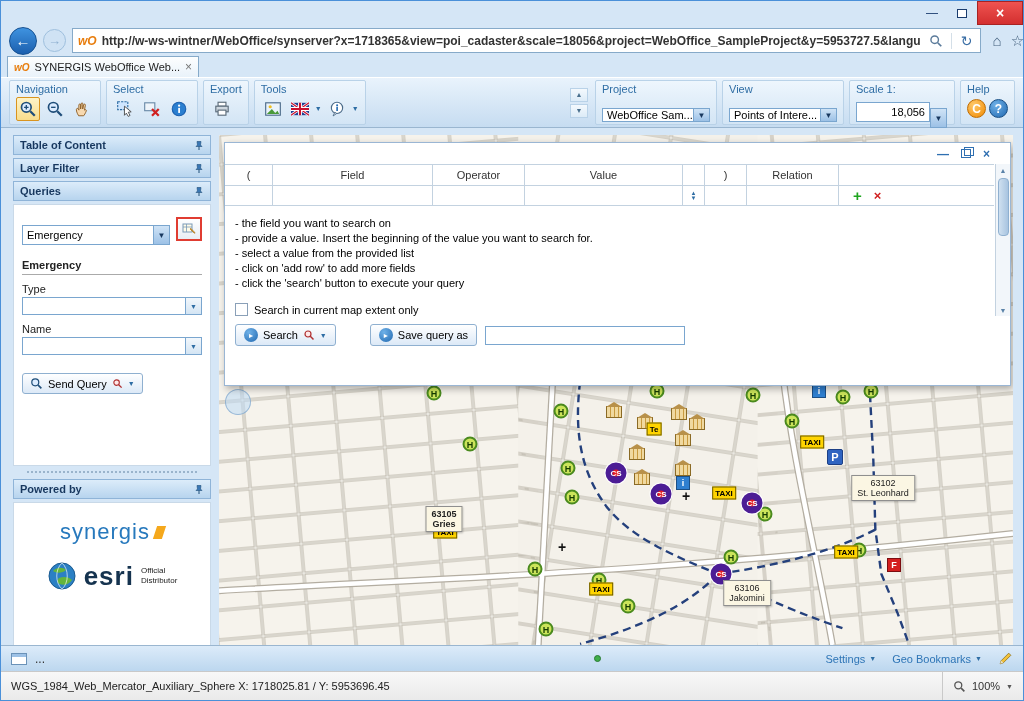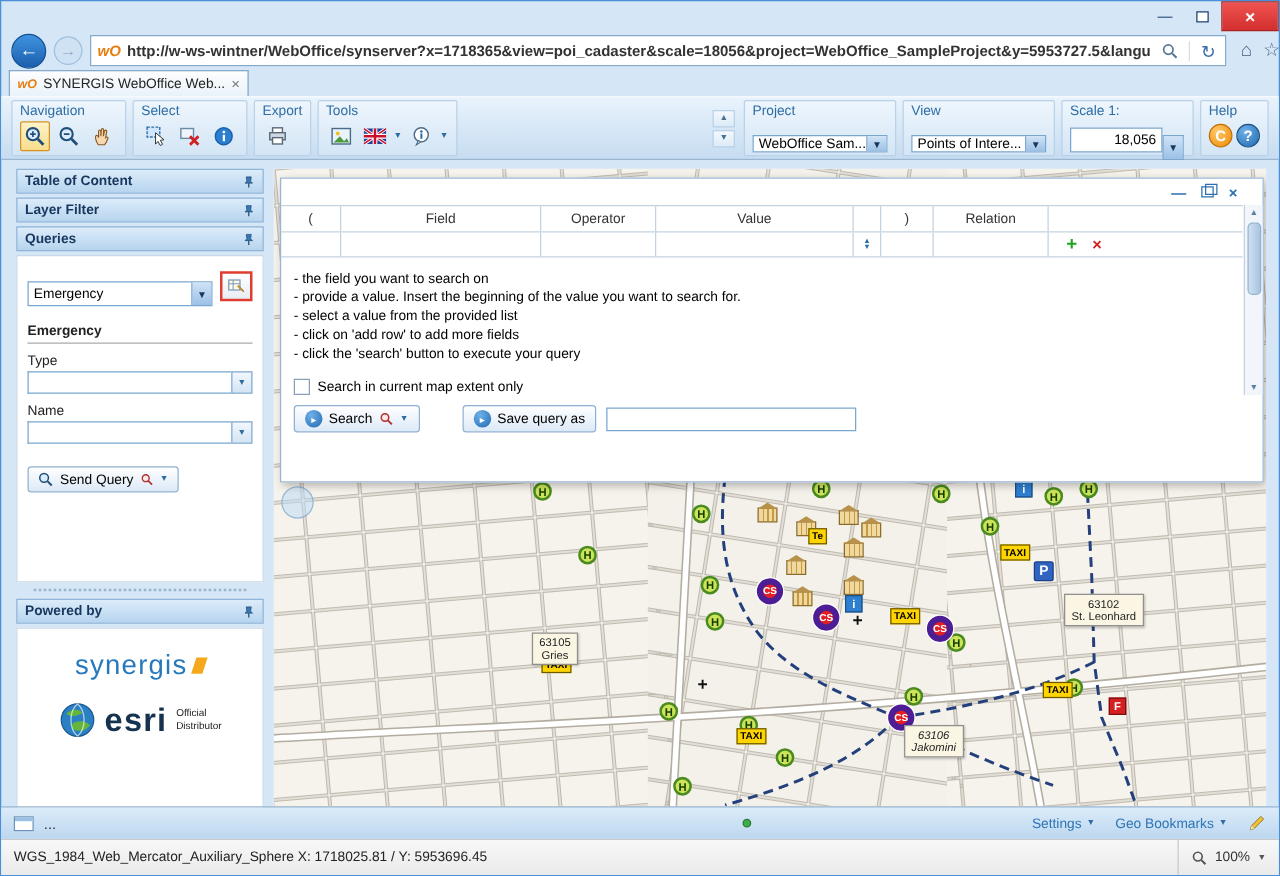--- a/index.html
+++ b/index.html
@@ -75,21 +75,21 @@
   .esri-row { display:flex; align-items:center; gap:7px; }
   .esri-word { font-size:26px; font-weight:bold; color:#15334f; letter-spacing:1px; line-height:1; }
   .esri-sub { font-size:8px; color:#222; line-height:10px; }
 
   
   .main { flex:1; position:relative; overflow:hidden; background:#fbfaf5; }
   .mapbg { position:absolute; inset:0; width:100%; height:100%; }
   .mlayer { position:absolute; inset:0; z-index:2; }
   .mk { position:absolute; transform:translate(-50%,-50%); display:flex; align-items:center; justify-content:center; cursor:pointer; z-index:2; }
   .mk-hydrant { width:15px; height:15px; border-radius:50%; background:#cbe45a; border:2px solid #4a8a1e; font-size:9px; font-weight:bold; color:#143c00; }
-  .mk-cs { width:21px; height:21px; border-radius:50%; background:#e31e24; border:5px solid #4c1d95; color:#fff; font-size:8px; font-weight:bold; box-shadow:0 0 0 1px #fff; }
+  .mk-cs { width:21px; height:21px; border-radius:50%; background:#e31e24; border:7px solid #4c1d95; color:#fff; font-size:8px; font-weight:bold; box-shadow:0 0 0 1px #fff; }
   .mk-taxi { background:#ffd400; border:1px solid #6b5b00; color:#000; font-size:8px; font-weight:bold; padding:1px 2px; }
   .mk-poi { background:#ffd400; border:1px solid #6b5b00; color:#000; font-size:8px; font-weight:bold; padding:1px 2px; }
   .mk-parking { width:16px; height:16px; background:#2f64c1; color:#fff; font-size:11px; font-weight:bold; border:1px solid #1c3f85; border-radius:2px; }
   .mk-info { width:14px; height:14px; background:#2f7fd0; color:#fff; font-size:9px; font-weight:bold; border:1px solid #1c4f85; }
   .mk-flag { width:14px; height:14px; background:#d42020; color:#fff; font-size:9px; font-weight:bold; border:1px solid #7c0d10; }
   .mk-cross { color:#111; font-size:14px; font-weight:bold; }
   .mk-building { width:16px; height:12px; background:repeating-linear-gradient(90deg,#f0d9a0 0 3px,#c89a3f 3px 4px); border:1px solid #8a6a25; }
   .mk-building::before { content:""; position:absolute; top:-5px; left:-1px; border-left:8px solid transparent; border-right:8px solid transparent; border-bottom:5px solid #b8914a; }
   .postal { position:absolute; transform:translate(-50%,-50%); background:#fbf6e3; border:1px solid #8f8f8f; padding:2px 5px; font-size:9px; line-height:10px; text-align:center; color:#222; box-shadow:1px 1px 2px rgba(0,0,0,.25); z-index:3; }
   .map-fab { position:absolute; left:6px; top:254px; width:26px; height:26px; border-radius:50%; background:rgba(190,218,245,.55); border:1px solid rgba(90,140,190,.5); z-index:2; cursor:pointer; }
@@ -489,25 +489,25 @@
           <div class="mk mk-building" style="left: 418px; top: 319px;"></div>
           <div class="mk mk-building" style="left: 423px; top: 344px;"></div>
           <div class="mk mk-building" style="left: 464px; top: 335px;"></div>
           <div class="mk mk-parking" style="left: 616px; top: 322px;">P</div>
           <div class="mk mk-info" style="left: 600px; top: 256px;">i</div>
           <div class="mk mk-info" style="left: 464px; top: 348px;">i</div>
           <div class="mk mk-flag" style="left: 675px; top: 430px;">F</div>
           <div class="mk mk-cross" style="left: 467px; top: 361px;">+</div>
           <div class="mk mk-cross" style="left: 343px; top: 412px;">+</div>
           <div class="mk mk-poi" style="left: 435px; top: 294px;">Te</div>
-          <div class="postal" style="left: 225px; top: 384px;">
+          <div class="postal" style="left: 225px; top: 384px; font-weight: bold;">
             <div>63105</div>
             <div>Gries</div>
           </div>
-          <div class="postal" style="left: 528px; top: 458px; font-style: italic;">
+          <div class="postal" style="left: 528px; top: 458px;">
             <div>63106</div>
             <div>Jakomini</div>
           </div>
           <div class="postal" style="left: 664px; top: 353px;">
             <div>63102</div>
             <div>St. Leonhard</div>
           </div>
         </div>
       <div class="map-fab"></div>
 

